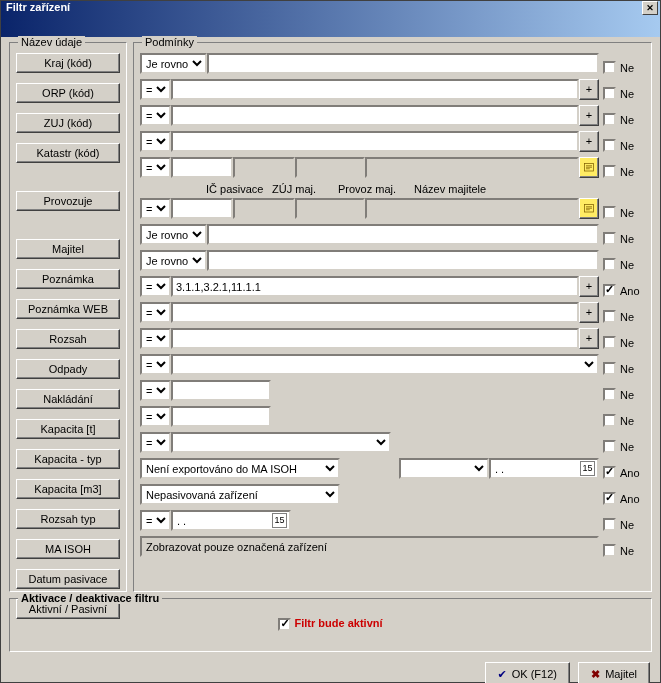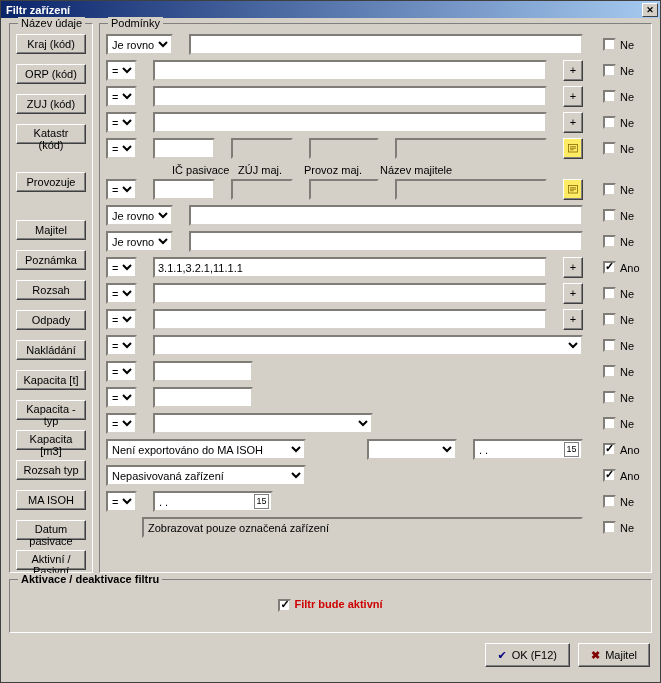--- a/index.html
+++ b/index.html
@@ -1,28 +1,28 @@
 <!DOCTYPE html>
 <html><head>
 <meta charset="utf-8">
 <style>
 * { box-sizing: border-box; margin: 0; padding: 0; font-family: "Tahoma", sans-serif; font-size: 11px; }
 body { background: #d4d0c8; width: 661px; }
 .win { width: 661px; height: 683px; background: #d4d0c8; border: 1px solid #404040; padding: 0; }
-.titlebar { height: 17px; background: linear-gradient(to right, #0a246a, #a6caf0); color: white; display: flex; align-items: center; padding: 0 2px; font-weight: bold; }
+.titlebar { height: 36px; background: linear-gradient(to right, #0a246a, #a6caf0); color: white; display: flex; padding: 0 2px; font-weight: bold; }
 .titlebar .title { flex: 1; padding-left: 3px; }
 .close-btn { width: 16px; height: 14px; background: #d4d0c8; border: 1px solid #fff; border-right-color:#404040; border-bottom-color:#404040; color: black; font-size: 9px; text-align: center; line-height: 12px; font-weight: bold; font-family: Arial; }
 .body-area { padding: 5px 8px; }
 .fields-row { display: flex; gap: 6px; }
 .fieldset-label { position: absolute; top: -7px; left: 8px; background: #d4d0c8; padding: 0 3px; }
 .col-labels { position: relative; border: 1px solid #808080; border-right-color:#fff; border-bottom-color:#fff; border-top:1px solid #808080; padding: 10px 6px 6px; width: 118px; height: 550px; }
 .grp { position: relative; border:1px solid #808080; border-right-color:#fff; border-bottom-color:#fff; padding:10px 6px 6px; }
 .col-cond { position: relative; flex:1; height:550px;}
 .label-btn { display:block; width:100%; height:20px; background:#d4d0c8; border:1px solid #fff; border-right-color:#404040; border-bottom-color:#404040; box-shadow: inset -1px -1px #808080; text-align:center; padding:2px 4px; margin-bottom:10px; }
-.row { display:flex; align-items:center; gap:16px; height:21px; margin-bottom:5px; }
+.row { display:flex; align-items:flex-end; gap:0; height:21px; margin-bottom:5px; }
 .txt { height:21px; background:#fff; border:2px inset #d4d0c8; padding:6px 3px; }
 .txt.main { flex:1; }
 .plus { width:20px; height:21px; background:#d4d0c8; border:1px solid #fff; border-right-color:#404040; border-bottom-color:#404040; box-shadow:inset -1px -1px #808080; text-align:center; line-height:17px; }
 .chk { width:13px; height:13px; background:#fff; border:2px inset #d4d0c8; display:inline-block; position:relative; }
 .chk.checked::after { content:"✓"; position:absolute; top:-3px; left:0px; font-size:11px; font-weight:bold; }
 .ne-cell { display:flex; align-items:center; gap:4px; width:42px; justify-content:flex-start; margin-left:4px;}
 .hdr-labels { display:flex; gap:4px; height:14px; margin-bottom:1px; margin-left:66px; }
 .hdr-labels span { font-size:11px; }
 .small-txt { height:21px; background:#fff; border:2px inset #d4d0c8; }
 .ro { background:#d4d0c8 !important; }
@@ -53,20 +53,21 @@
         <div class="fieldset-label">Název údaje</div>
         <button class="label-btn">Kraj (kód)</button>
         <button class="label-btn">ORP (kód)</button>
         <button class="label-btn">ZUJ (kód)</button>
         <button class="label-btn">Katastr (kód)</button>
         <div style="height:18px"></div>
         <button class="label-btn">Provozuje</button>
         <div style="height:18px"></div>
         <button class="label-btn">Majitel</button>
         <button class="label-btn">Poznámka</button>
+        <button class="label-btn">Poznámka WEB</button>
         <button class="label-btn">Rozsah</button>
         <button class="label-btn">Odpady</button>
         <button class="label-btn">Nakládání</button>
         <button class="label-btn">Kapacita [t]</button>
         <button class="label-btn">Kapacita - typ</button>
         <button class="label-btn">Kapacita [m3]</button>
         <button class="label-btn">Rozsah typ</button>
         <button class="label-btn">MA ISOH</button>
         <button class="label-btn">Datum pasivace</button>
         <button class="label-btn">Aktivní / Pasivní</button>
@@ -275,21 +276,21 @@
               <span class="cal-icon">15</span>
             </div>
           <div style="flex:1"></div>
           <div class="ne-cell">
               <span class="chk"></span>
               <span>Ne</span>
             </div>
         </div>
 
         <div class="row">
-          <div class="txt ro" style="flex:1; padding:3px 4px;margin-left:36px;">Zobrazovat pouze označená zařízení</div>
+          <div class="txt ro" style="flex:1; padding:3px 4px;">Zobrazovat pouze označená zařízení</div>
           <div class="ne-cell">
               <span class="chk"></span>
               <span>Ne</span>
             </div>
         </div>
       </div>
     </div>
 
     <div class="activation">
       <div class="fieldset-label">Aktivace / deaktivace filtru</div>

